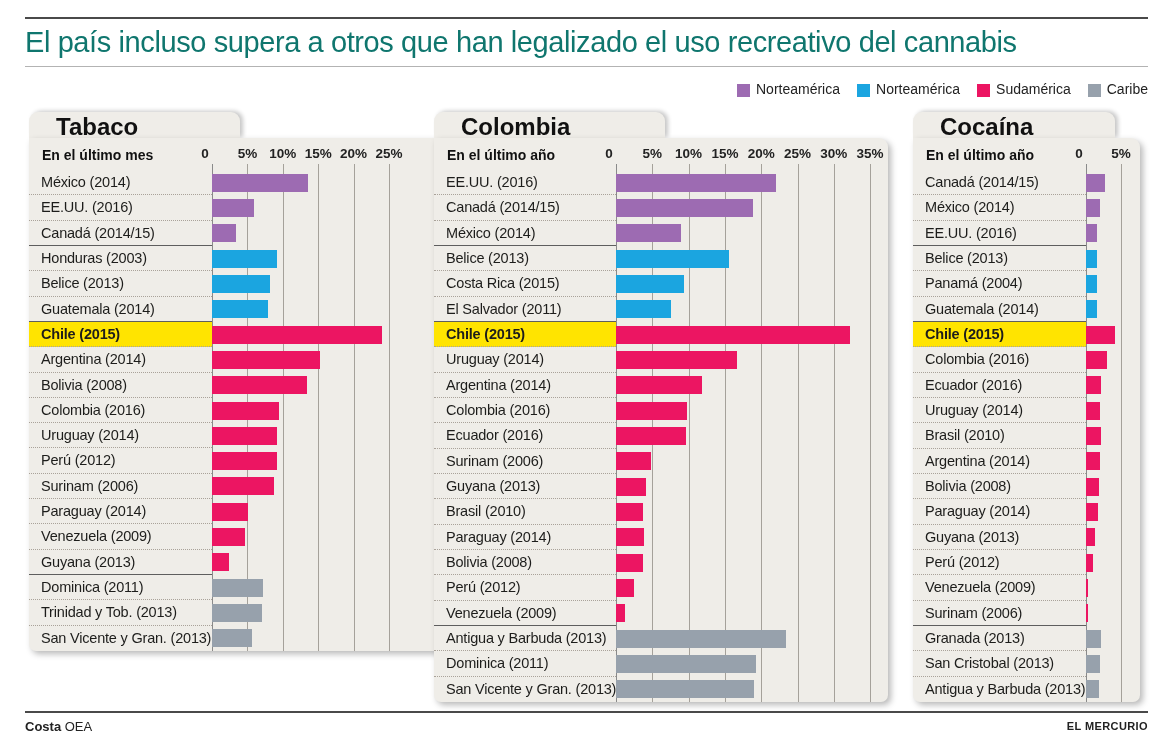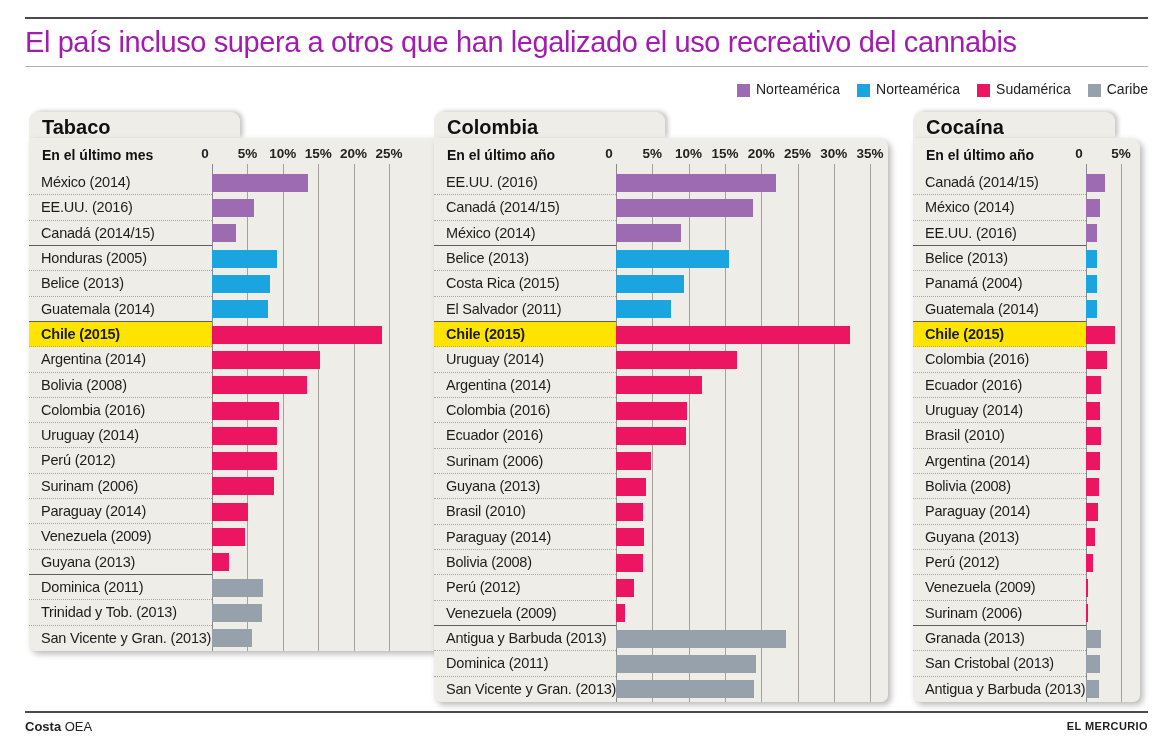--- a/index.html
+++ b/index.html
@@ -1,28 +1,28 @@
 <!DOCTYPE html>
 <html><head>
 <meta charset="utf-8">
 <style>
   html,body{margin:0;padding:0;background:#ffffff;}
   #page{position:relative;width:1173px;height:746px;background:#ffffff;overflow:hidden;
         font-family:"Liberation Sans",sans-serif;color:#1d1d1b;}
   .rule-top{position:absolute;left:25px;top:17px;width:1123px;height:2px;background:#4a4a4a;}
   .headline{position:absolute;left:25px;top:26px;font-size:29px;font-weight:400;
-            letter-spacing:-0.4px;color:#a21caf;white-space:nowrap;}
+            letter-spacing:-0.4px;color:#0f766e;white-space:nowrap;}
   .rule-thin{position:absolute;left:25px;top:66px;width:1123px;height:1px;background:#b3b3b3;}
   .subtitle{position:absolute;left:40px;top:79px;font-size:16px;font-weight:bold;color:#111;}
   #legend{position:absolute;top:81px;right:25px;display:flex;gap:17px;align-items:center;}
   .legend-item{display:flex;align-items:flex-end;gap:6px;font-size:14px;color:#222;}
   .swatch{width:13px;height:13px;display:inline-block;}
   .panel-tab{position:absolute;height:26px;background:#efede8;border-radius:9px 9px 0 0;
              box-shadow:3px -1px 4px rgba(0,0,0,0.22);}
-  .panel-title{margin:0;padding:5px 0 0 13px;font-size:20px;font-weight:bold;line-height:20px;color:#111;}
+  .panel-title{margin:0;padding:5px 0 0 27px;font-size:24px;font-weight:bold;line-height:20px;color:#111;}
   .panel-body{position:absolute;background:#efede8;border-radius:0 9px 7px 7px;
               box-shadow:3px 3px 6px rgba(0,0,0,0.28);}
   .panel-period{position:absolute;left:13px;top:9px;font-size:14px;font-weight:bold;color:#111;white-space:nowrap;}
   .tick-label{position:absolute;top:8px;width:44px;margin-left:-22px;text-align:center;
               font-size:13.5px;font-weight:bold;color:#222;}
   .gridline{position:absolute;width:1px;background:#a5a19a;}
   .gridline.zero{background:#8a8a8a;}
   .row-label{position:absolute;left:12px;font-size:14.5px;letter-spacing:-0.2px;
              white-space:nowrap;color:#1d1d1b;}
   .row-label.hl{font-weight:bold;left:12px;}
@@ -82,21 +82,21 @@
         <div class="gridline" style="left: 360px; top: 26px; height: 487px;"></div>
         <div class="row-label" style="top: 32px; height: 25.3158px; line-height: 25.3158px;">México (2014)</div>
         <div class="bar" style="left: 183px; top: 35.6579px; width: 95.58px; background: rgb(157, 107, 178);"></div>
         <div class="sep dotted" style="top: 56.3158px; width: 183px;"></div>
         <div class="row-label" style="top: 57.3158px; height: 25.3158px; line-height: 25.3158px;">EE.UU. (2016)</div>
         <div class="bar" style="left: 183px; top: 60.9737px; width: 42.48px; background: rgb(157, 107, 178);"></div>
         <div class="sep dotted" style="top: 81.6316px; width: 183px;"></div>
         <div class="row-label" style="top: 82.6316px; height: 25.3158px; line-height: 25.3158px;">Canadá (2014/15)</div>
         <div class="bar" style="left: 183px; top: 86.2895px; width: 24.072px; background: rgb(157, 107, 178);"></div>
         <div class="sep solid" style="top: 106.947px; width: 183px;"></div>
-        <div class="row-label" style="top: 107.947px; height: 25.3158px; line-height: 25.3158px;">Honduras (2005)</div>
+        <div class="row-label" style="top: 107.947px; height: 25.3158px; line-height: 25.3158px;">Honduras (2003)</div>
         <div class="bar" style="left: 183px; top: 111.605px; width: 65.136px; background: rgb(27, 165, 224);"></div>
         <div class="sep dotted" style="top: 132.263px; width: 183px;"></div>
         <div class="row-label" style="top: 133.263px; height: 25.3158px; line-height: 25.3158px;">Belice (2013)</div>
         <div class="bar" style="left: 183px; top: 136.921px; width: 58.056px; background: rgb(27, 165, 224);"></div>
         <div class="sep dotted" style="top: 157.579px; width: 183px;"></div>
         <div class="row-label" style="top: 158.579px; height: 25.3158px; line-height: 25.3158px;">Guatemala (2014)</div>
         <div class="bar" style="left: 183px; top: 162.237px; width: 55.932px; background: rgb(27, 165, 224);"></div>
         <div class="sep solid" style="top: 182.895px; width: 183px;"></div>
         <div class="hl-band" style="top: 183.895px; width: 183px; height: 25.3158px; background: rgb(255, 228, 0);"></div>
         <div class="row-label hl" style="top: 183.895px; height: 25.3158px; line-height: 25.3158px;">Chile (2015)</div>

